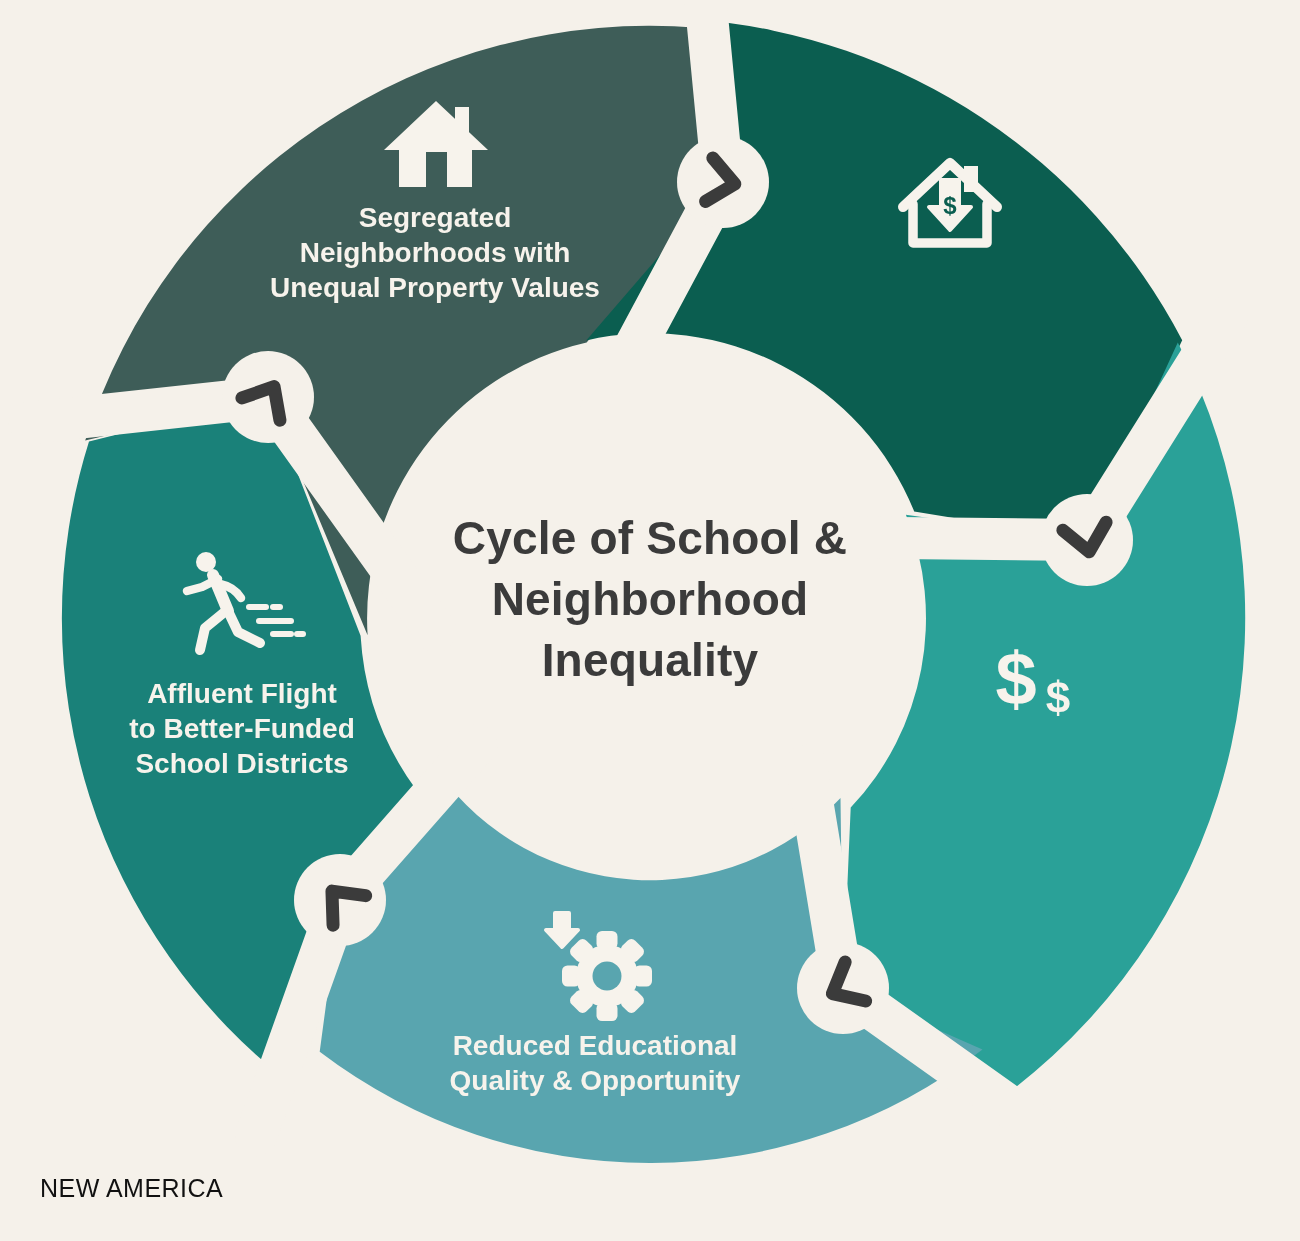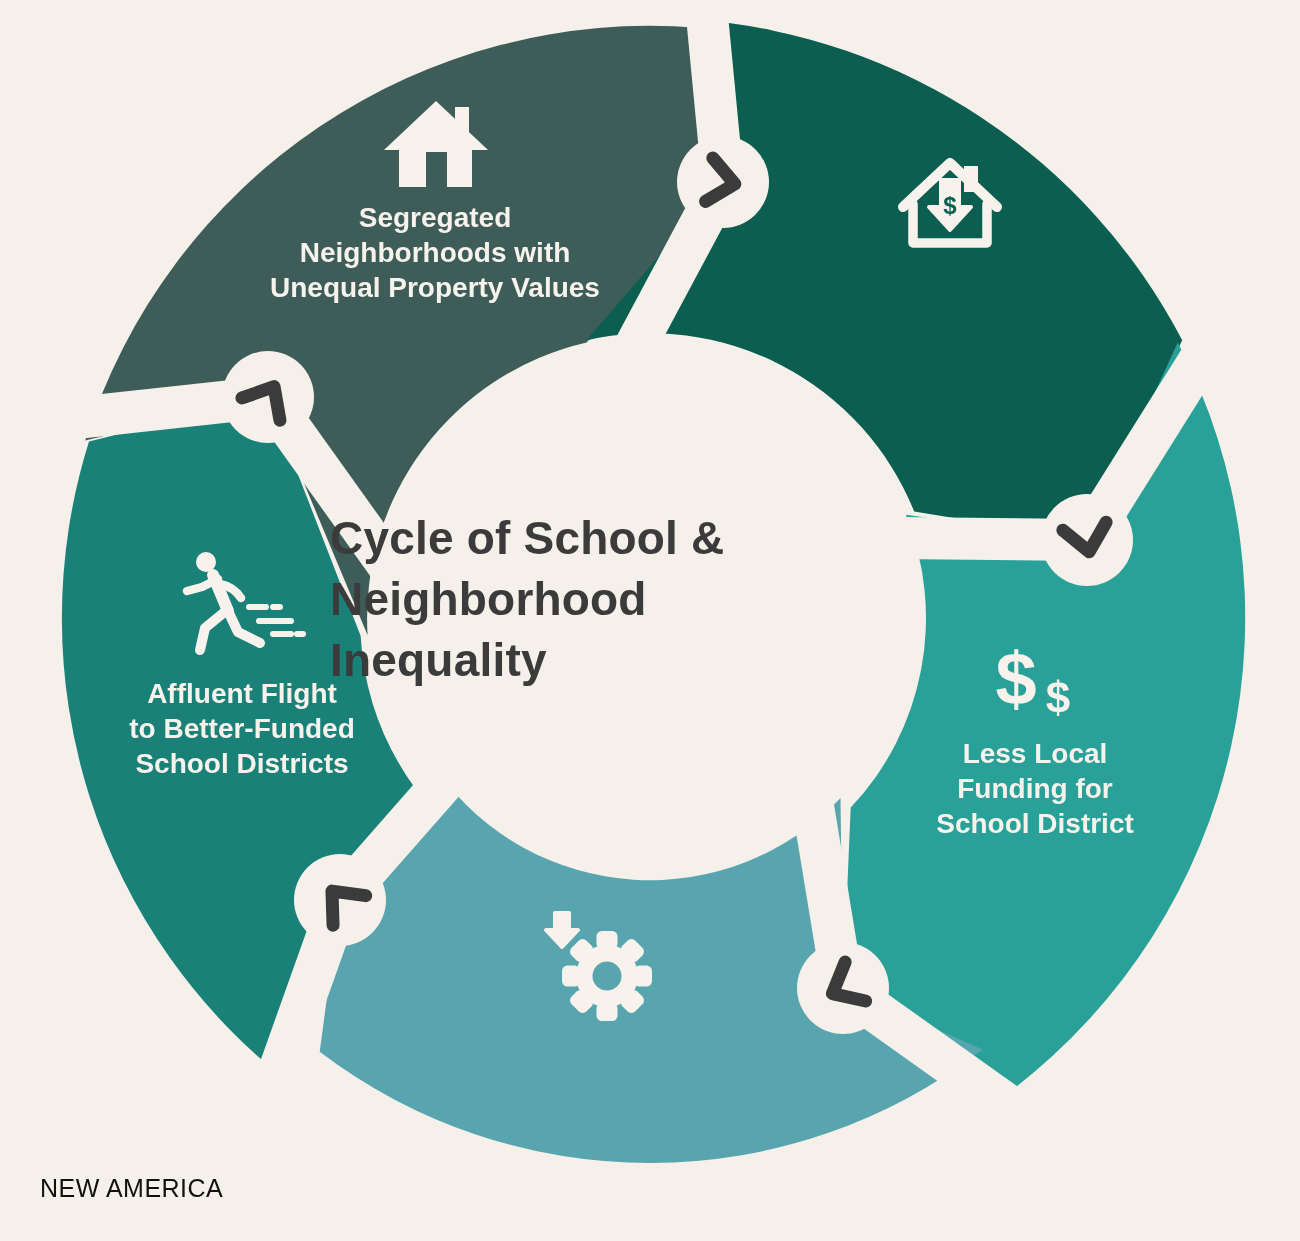--- a/index.html
+++ b/index.html
@@ -23,21 +23,21 @@
   .dollar-small{font-family:"Liberation Sans",sans-serif;font-weight:bold;font-size:44px;fill:var(--label);}
   .dollar-house{font-family:"Liberation Sans",sans-serif;font-weight:bold;font-size:24px;}
   .label{
     position:absolute;transform:translate(-50%,-50%);
     width:520px;text-align:center;
     font-weight:bold;font-size:28px;line-height:35px;
     color:var(--label);white-space:pre-line;
   }
   .title{
     position:absolute;transform:translate(-50%,-50%);
-    width:640px;
+    width:640px;text-align:center;
     font-weight:bold;font-size:46px;line-height:61px;
     color:var(--ink);white-space:pre-line;
     letter-spacing:0.2px;
   }
   .logo{
     position:absolute;
     font-weight:normal;font-size:25px;line-height:25px;
     color:var(--logo);letter-spacing:0.5px;
   }
 </style>
@@ -126,23 +126,22 @@
 
   <div class="title" style="left:650px;top:599px">Cycle of School &amp;
 Neighborhood
 Inequality</div>
 
   <div class="label" style="left:435px;top:252px">Segregated
 Neighborhoods with
 Unequal Property Values</div>
 
 
-  <div class="label" style="left:1035px;top:788px">Less Local
-Funding for
-School District</div>
 
+  <div class="label" style="left:595px;top:1063px">Reduced Educational
+Quality &amp; Opportunity</div>
 
   <div class="label" style="left:242px;top:728px">Affluent Flight
 to Better-Funded
 School Districts</div>
 
   <div class="logo" style="left:40px;top:1176px">NEW AMERICA</div>
 </div>
 
 </body></html>

